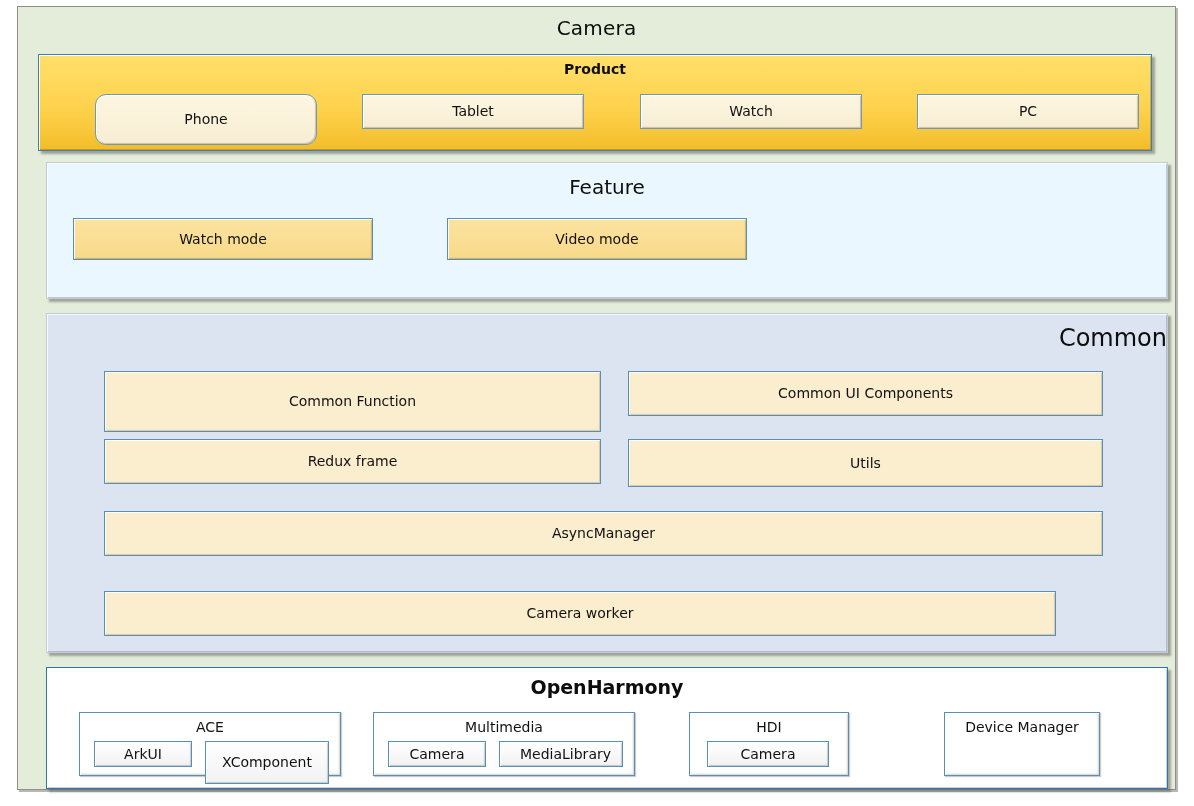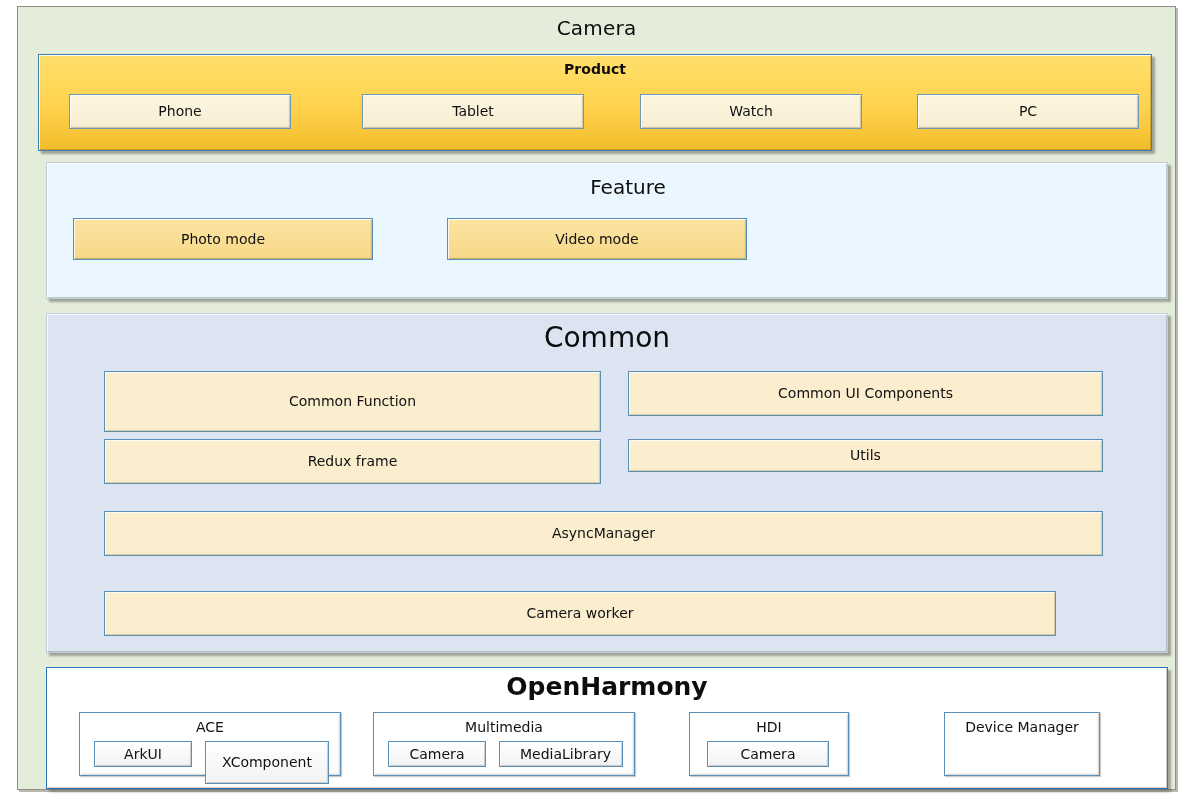--- a/index.html
+++ b/index.html
@@ -46,37 +46,37 @@
     padding-left:44px;
   }
   .panel-product .panel-title{top:5px;font-size:14px;font-weight:bold;line-height:18px;}
 
   
   .panel-feature{
     left:28px;top:155px;width:1122px;height:137px;
     background:#eaf7fe;
     border-color:#bfcbd6;
   }
-  .panel-feature .panel-title{top:11px;font-size:20px;font-weight:400;line-height:26px;padding-left:21px;}
+  .panel-feature .panel-title{top:11px;font-size:20px;font-weight:400;line-height:26px;}
 
   
   .panel-common{
     left:28px;top:306px;width:1122px;height:340px;
     background:#dde4f1;
     border-color:#c3ccdc;
   }
-  .panel-common .panel-title{top:11px;font-size:28px;font-weight:400;line-height:26px;}
+  .panel-common .panel-title{top:11px;font-size:24px;font-weight:400;line-height:26px;text-align:right;}
 
   
   .panel-harmony{
     left:28px;top:660px;width:1122px;height:122px;
     background:#ffffff;
     border-color:#2a74b8;
   }
-  .panel-harmony .panel-title{top:7px;font-size:25px;font-weight:bold;line-height:24px;}
+  .panel-harmony .panel-title{top:7px;font-size:19px;font-weight:bold;line-height:24px;}
 
   
   .box{
     position:absolute;box-sizing:border-box;
     display:flex;align-items:center;justify-content:center;
     font-size:14px;line-height:17px;color:#111;
     text-align:center;
   }
 
   
@@ -134,41 +134,41 @@
 </head>
 <body>
 
 <div class="outer">
 
   <div class="outer-title">Camera</div>
 
   <div class="panel panel-product">
     <div class="panel-title">Product</div>
 
-    <div class="box box-cream" style="left:30px;top:39px;width:222px;height:35px;">Phone</div>
+    <div class="box box-cream" style="left:56px;top:39px;width:222px;height:51px;border-radius:11px;">Phone</div>
     <div class="box box-cream" style="left:323px;top:39px;width:222px;height:35px;">Tablet</div>
     <div class="box box-cream" style="left:601px;top:39px;width:222px;height:35px;">Watch</div>
     <div class="box box-cream" style="left:878px;top:39px;width:222px;height:35px;">PC</div>
   </div>
 
   <div class="panel panel-feature">
     <div class="panel-title">Feature</div>
 
-    <div class="box box-yellow" style="left:26px;top:55px;width:300px;height:42px;">Photo mode</div>
+    <div class="box box-yellow" style="left:26px;top:55px;width:300px;height:42px;">Watch mode</div>
     <div class="box box-yellow" style="left:400px;top:55px;width:300px;height:42px;">Video mode</div>
   </div>
 
   <div class="panel panel-common">
     <div class="panel-title">Common</div>
 
     <div class="box box-common" style="left:57px;top:57px;width:497px;height:61px;">Common Function</div>
     <div class="box box-common" style="left:581px;top:57px;width:475px;height:45px;">Common UI Components</div>
 
     <div class="box box-common" style="left:57px;top:125px;width:497px;height:45px;">Redux frame</div>
-    <div class="box box-common" style="left:581px;top:125px;width:475px;height:33px;text-align:right;">Utils</div>
+    <div class="box box-common" style="left:581px;top:125px;width:475px;height:48px;text-align:right;">Utils</div>
 
     <div class="box box-common" style="left:57px;top:197px;width:999px;height:45px;">AsyncManager</div>
     <div class="box box-common" style="left:57px;top:277px;width:952px;height:45px;">Camera worker</div>
   </div>
 
   <div class="panel panel-harmony">
     <div class="panel-title">OpenHarmony</div>
 
     <div class="box-group" style="left:32px;top:44px;width:262px;height:64px;">
       <div class="group-label">ACE</div>

